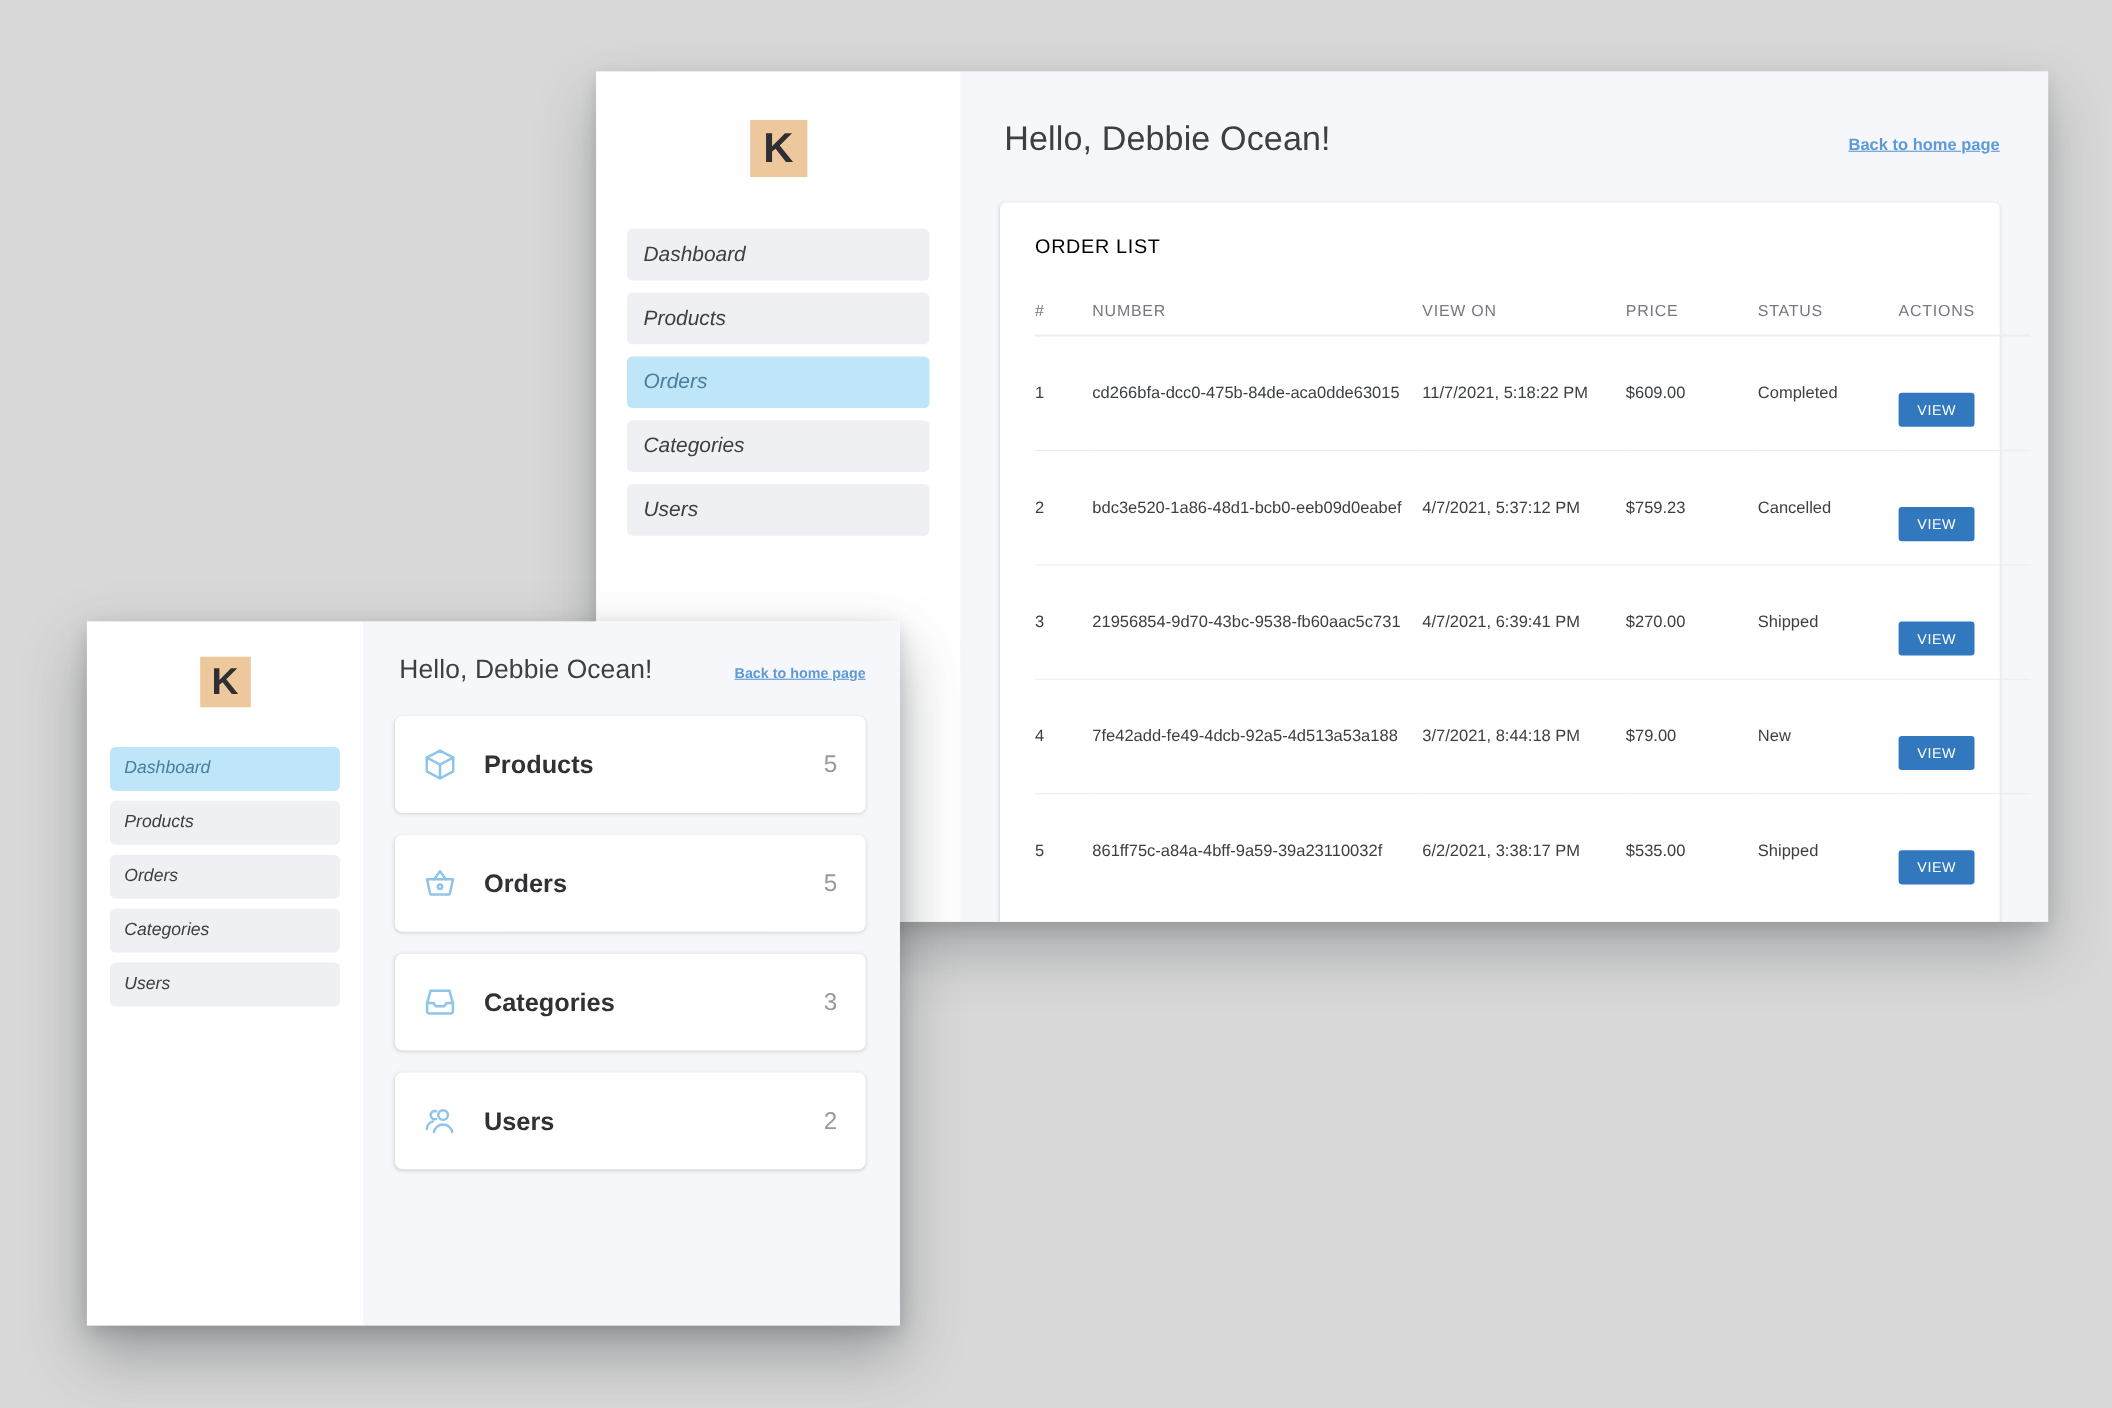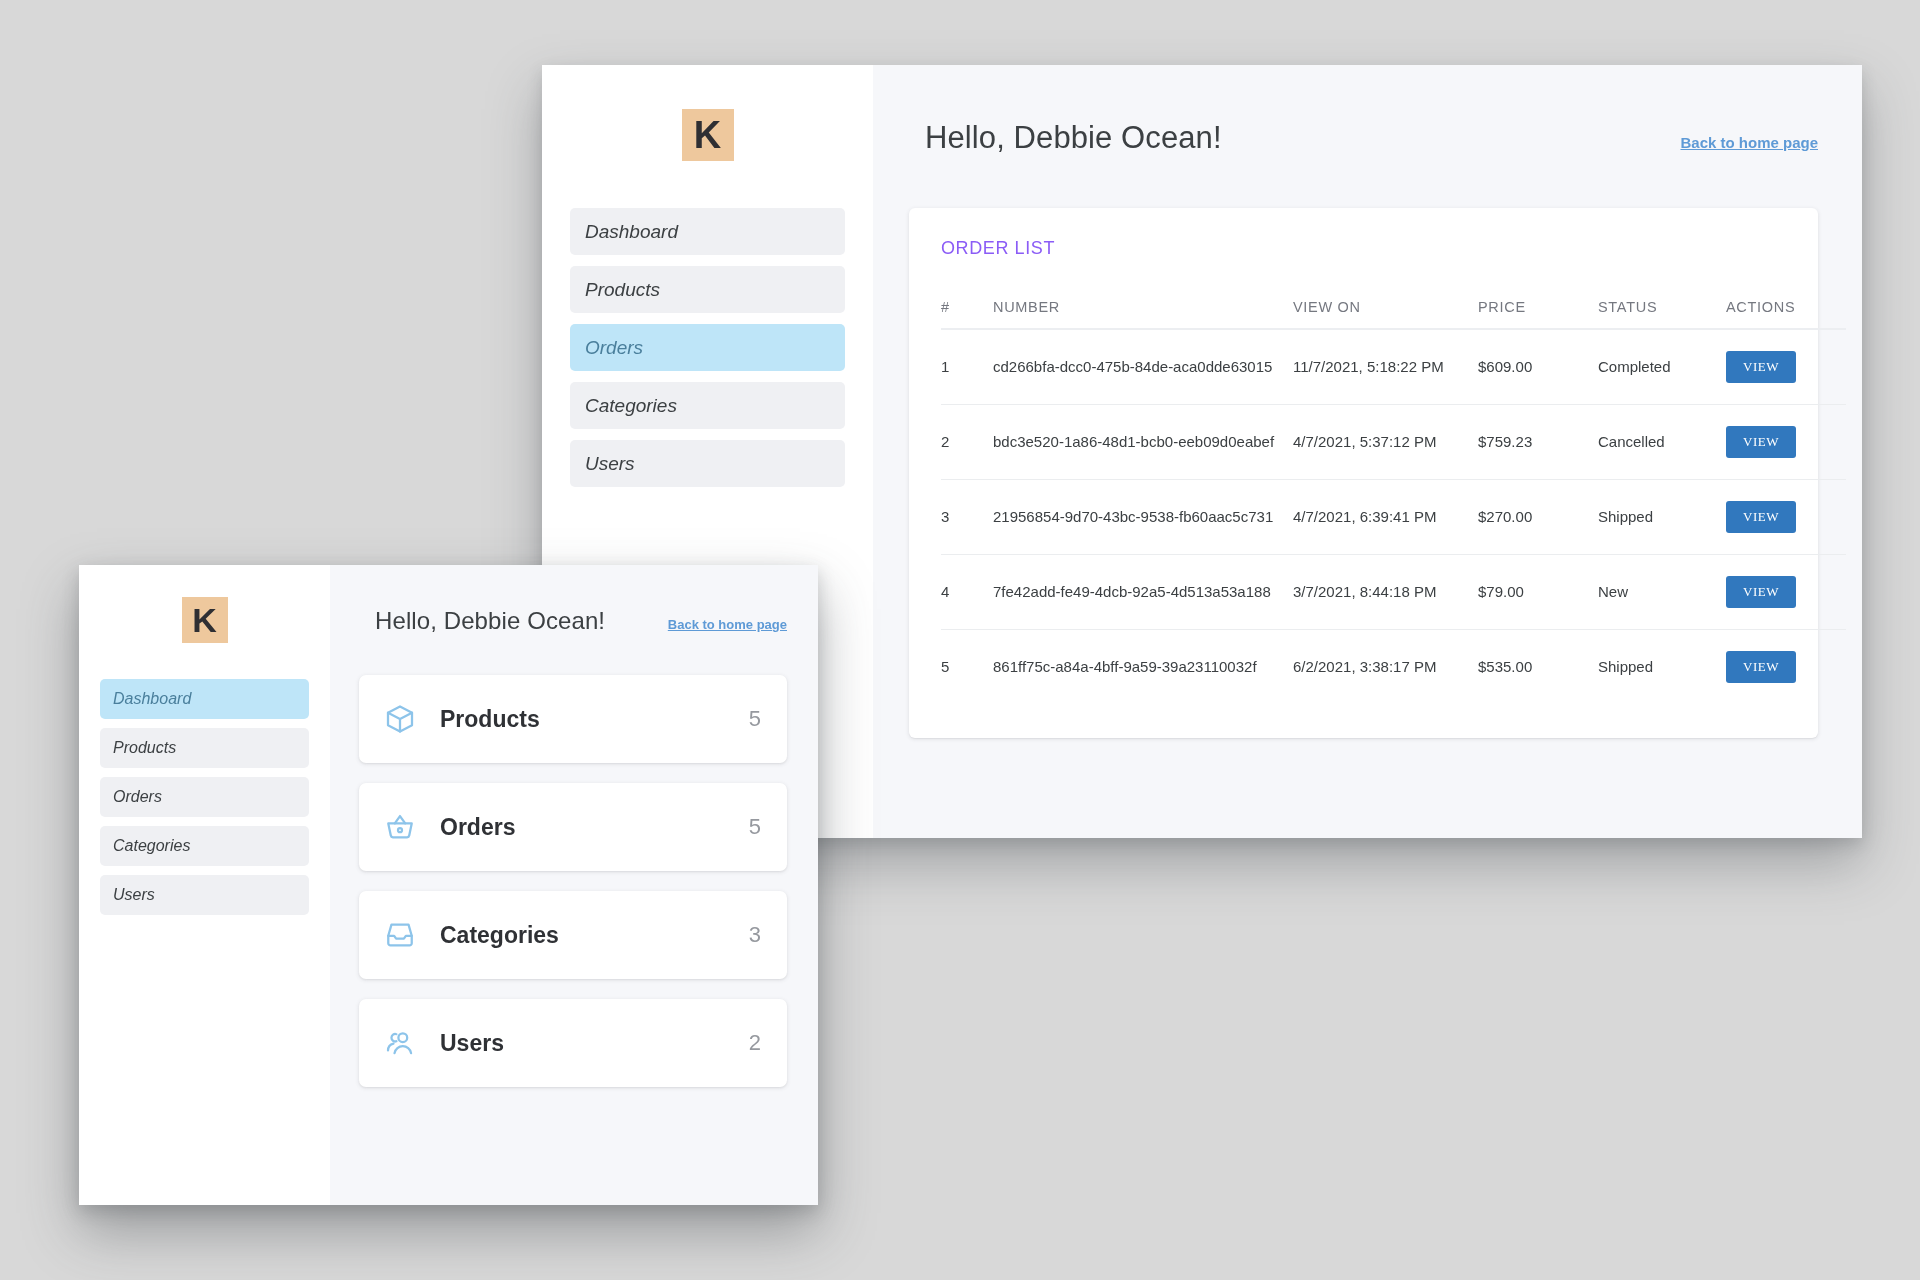--- a/index.html
+++ b/index.html
@@ -113,21 +113,21 @@
     display: flex;
     align-items: baseline;
     justify-content: space-between;
   }
   .back .main-head  { margin-bottom: 36px; }
   .front .main-head { margin-bottom: 24px; }
 
   .greeting {
     color: #3c4043;
     font-weight: 400;
-    margin: 16px;
+    margin: 4px;
     letter-spacing: .1px;
   }
   .back .greeting  { font-size: 31px; }
   .front .greeting { font-size: 24px; }
 
   .home-link {
     color: #5e9ad6;
     text-decoration: underline;
     cursor: pointer;
     white-space: nowrap;
@@ -139,21 +139,21 @@
   
   .card {
     background: #ffffff;
     border-radius: 6px;
     box-shadow: 0 1px 4px rgba(60, 64, 70, 0.13),
                 0 1px 1px rgba(60, 64, 70, 0.06);
     padding: 30px 32px 34px 32px;
   }
   .card-title {
     font-size: 18px;
-    color: #8b5cf6;
+    color: #000000;
     letter-spacing: .6px;
     margin-bottom: 40px;
   }
 
   table.orders {
     width: 100%;
     border-collapse: collapse;
     table-layout: fixed;
   }
   table.orders th {
@@ -187,21 +187,22 @@
   .btn-view {
     display: inline-block;
     background: #3178be;
     color: #ffffff;
     font-size: 13px;
     letter-spacing: .5px;
     padding: 8px 17px;
     border: none;
     border-radius: 3px;
     cursor: pointer;
-    font-family: Liberation Serif, serif;
+    font-family: Liberation Sans, sans-serif;
+    margin-top: 30px;
   }
 
   
   .stat-card {
     background: #ffffff;
     border-radius: 7px;
     box-shadow: 0 1px 4px rgba(60, 64, 70, 0.13),
                 0 1px 2px rgba(60, 64, 70, 0.06);
     height: 88px;
     display: flex;

